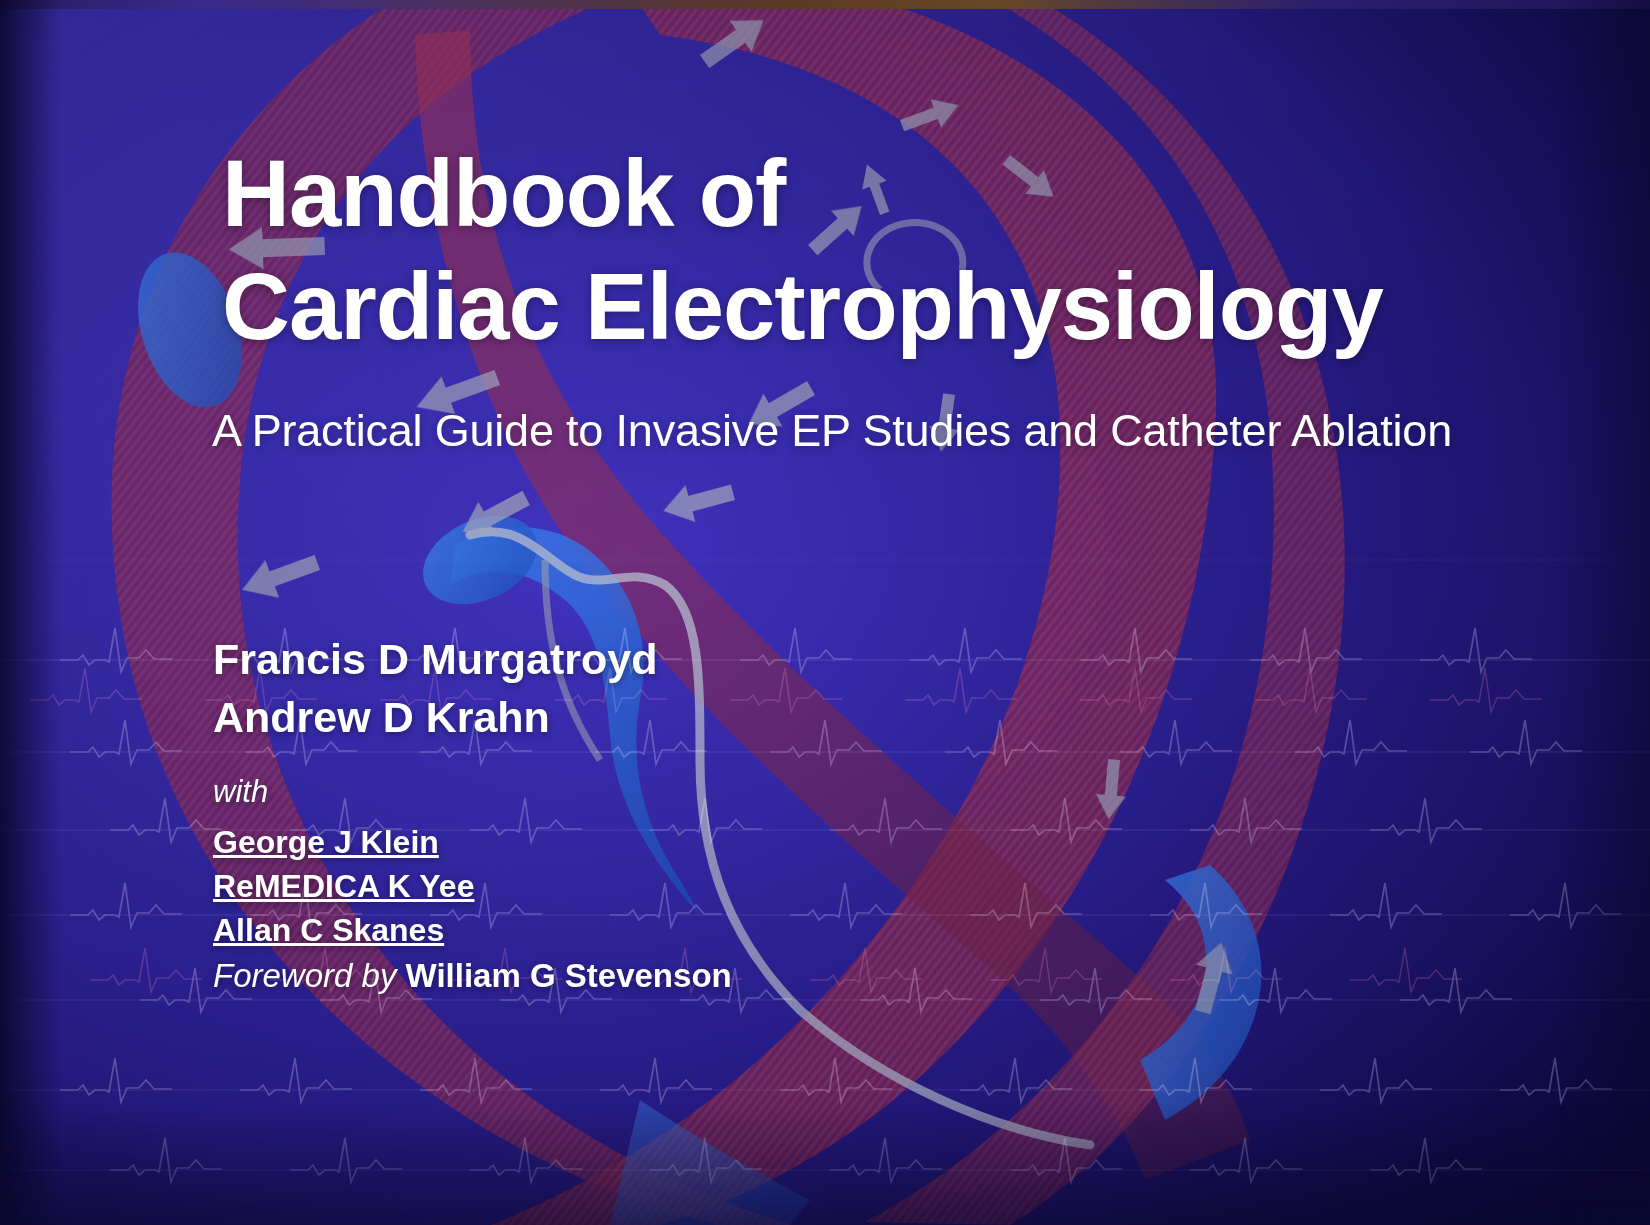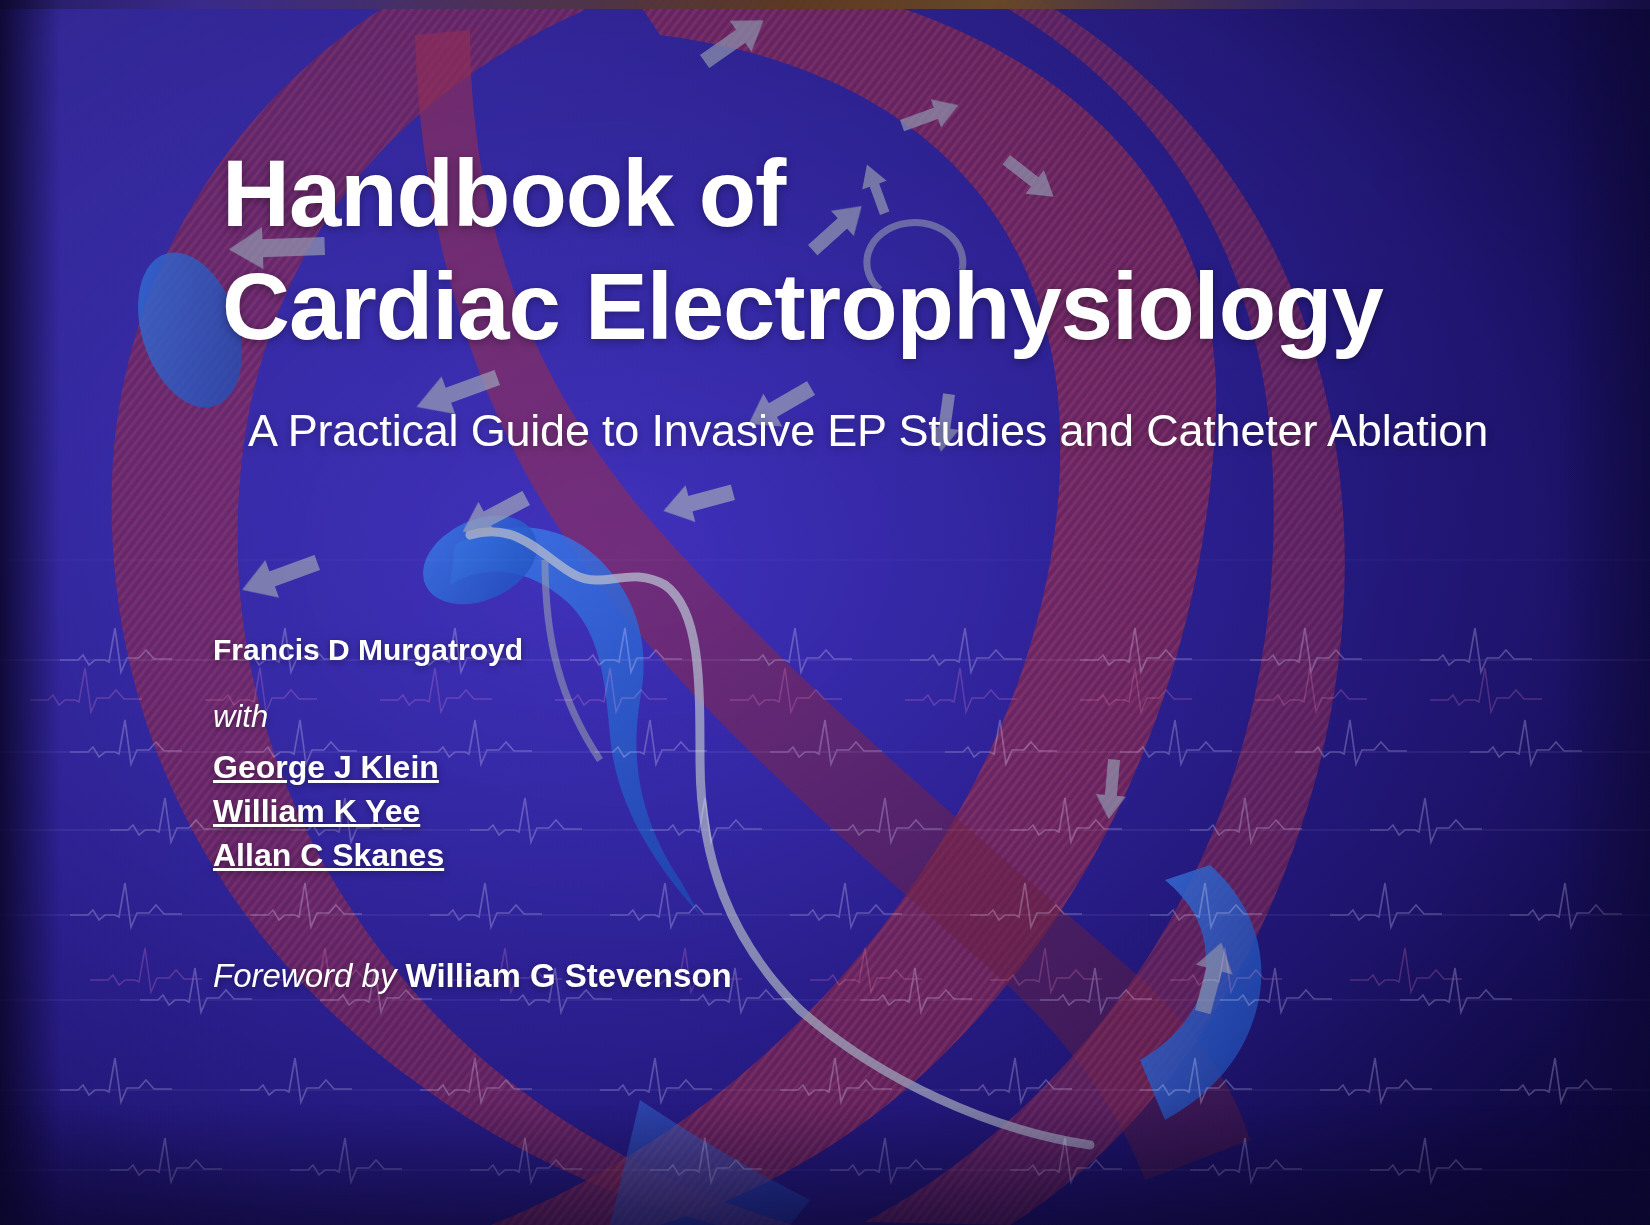--- a/index.html
+++ b/index.html
@@ -90,31 +90,30 @@
   .subtitle {
     position: absolute;
     left: 212px;
     top: 405px;
     width: 1350px;
     color: #ffffff;
     font-size: 45px;
     font-weight: 400;
     letter-spacing: -0.2px;
     text-shadow: 0 2px 8px rgba(0,0,0,.3);
-    margin-left: 36px;
   }
 
   .authors {
     position: absolute;
     left: 213px;
     top: 630px;
     color: #ffffff;
   }
   .authors .main-author {
-    font-size: 30px;
+    font-size: 43px;
     font-weight: bold;
     line-height: 1.35;
     text-shadow: 0 2px 7px rgba(0,0,0,.4);
   }
   .authors .with {
     font-size: 31px;
     font-style: italic;
     font-weight: normal;
     margin-top: 28px;
     margin-bottom: 10px;
@@ -439,23 +438,24 @@
 
     <div class="title">
       <span>Handbook of</span>
       <span class="line2">Cardiac Electrophysiology</span>
     </div>
 
     <div class="subtitle">A Practical Guide to Invasive EP Studies and Catheter Ablation</div>
 
     <div class="authors">
       <div class="main-author">Francis D Murgatroyd</div>
+      <div class="main-author">Andrew D Krahn</div>
       <div class="with">with</div>
       <div class="co-author">George J Klein</div>
-      <div class="co-author">William K Yee</div>
+      <div class="co-author">ReMEDICA K Yee</div>
       <div class="co-author">Allan C Skanes</div>
     </div>
 
     <div class="foreword">
       <span class="fw-label">Foreword by</span>
       <span class="fw-name">William G Stevenson</span>
     </div>
 
 
   </div>

